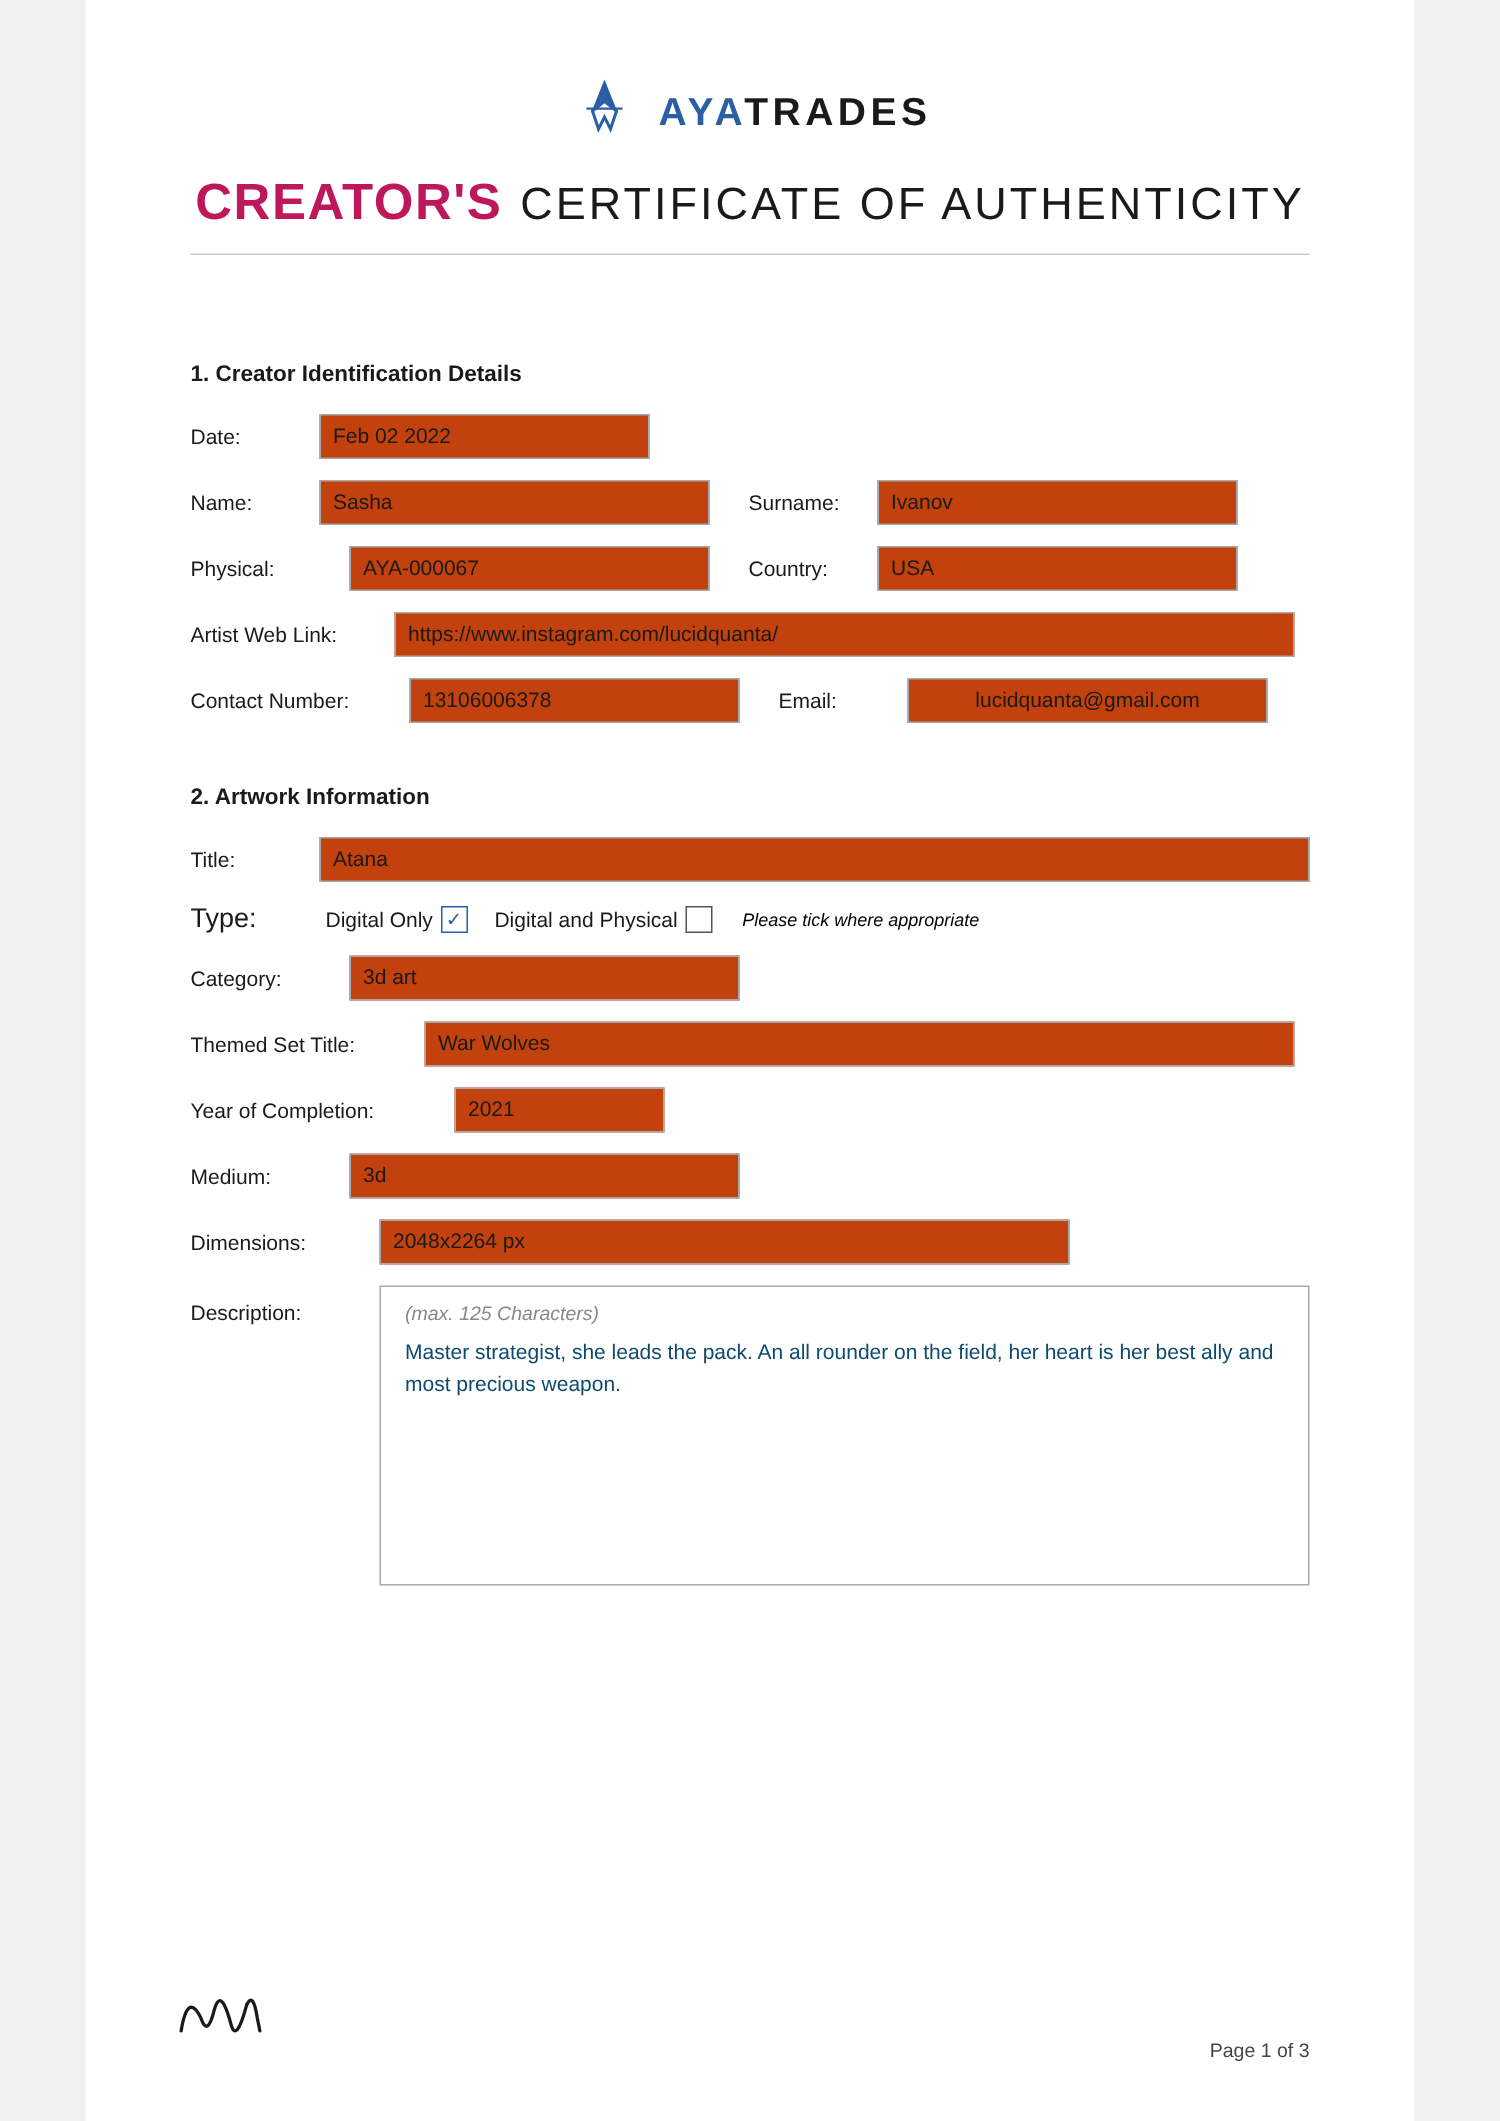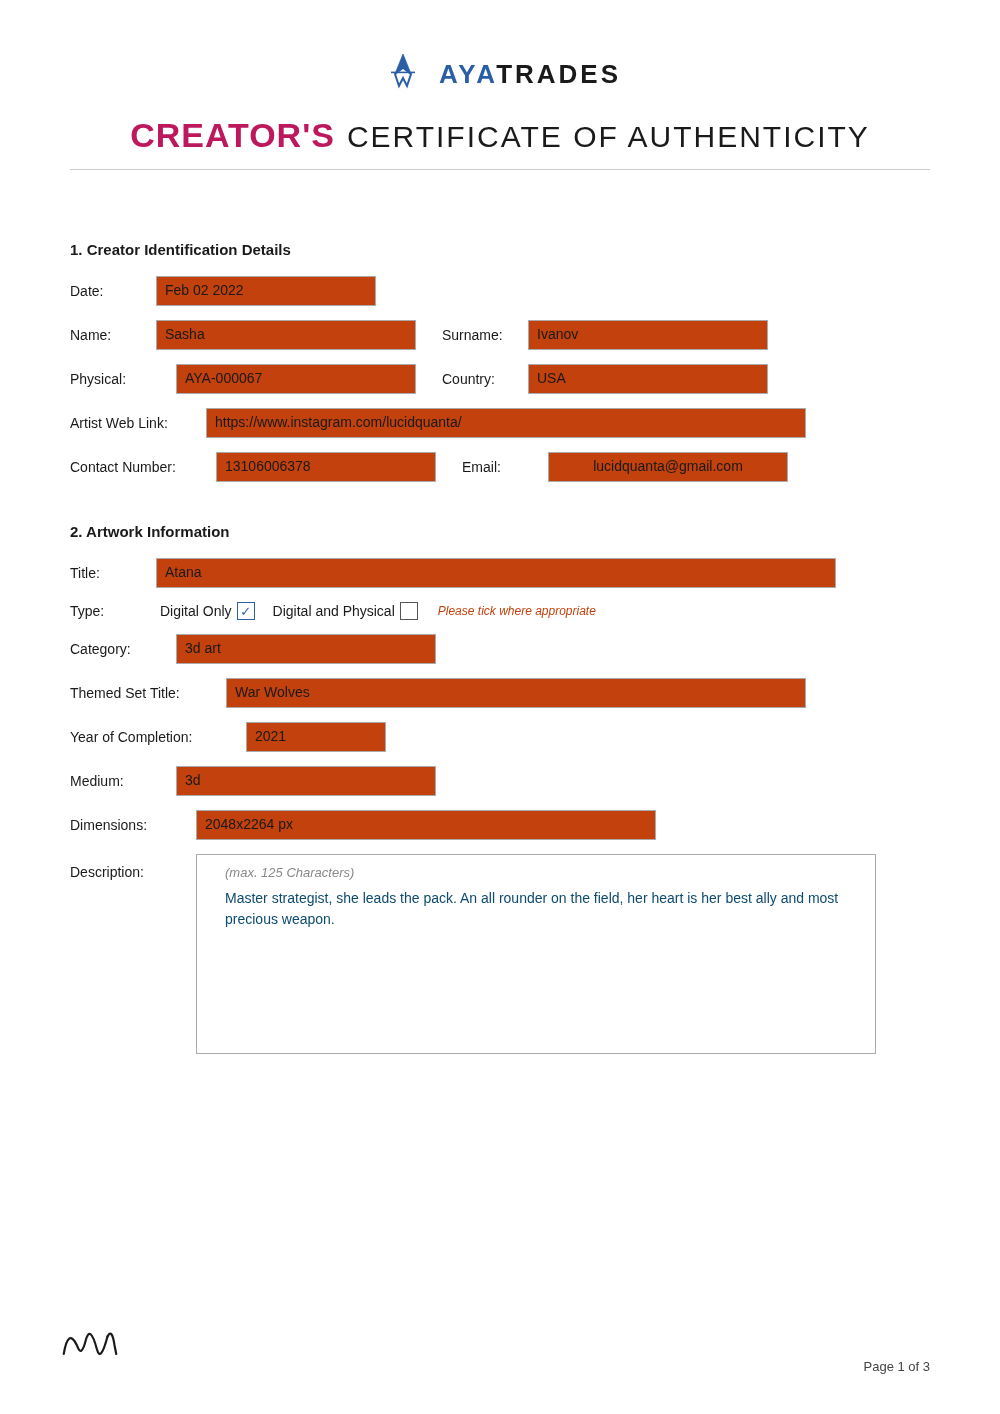--- a/index.html
+++ b/index.html
@@ -11,21 +11,21 @@
     body {
       background: #f0f0f0;
       display: flex;
       justify-content: center;
       align-items: flex-start;
       min-height: 100vh;
       font-family: Arial, sans-serif;
     }
 
     .page {
-      width: 1000px;
+      width: 886px;
       min-height: 1414px;
       background: #ffffff;
       padding: 50px 70px 60px 70px;
       position: relative;
     }
 
     
     .header {
       display: flex;
       flex-direction: column;
@@ -140,35 +140,35 @@
 
     .description-text {
       font-size: 14px;
       color: #0c4a6e;
       line-height: 1.5;
     }
 
     .description-box {
       width: 680px;
       border: 1px solid #aaaaaa;
-      padding: 10px 28px;
+      padding: 10px 16px;
       background: #fff;
       min-height: 200px;
     }
 
     
     .type-row {
       display: flex;
       align-items: center;
       gap: 10px;
       margin-bottom: 14px;
     }
 
     .type-label {
-      font-size: 14px;
+      font-size: 18px;
       color: #1a1a1a;
       min-width: 80px;
     }
 
     .type-option {
       display: flex;
       align-items: center;
       gap: 5px;
       font-size: 14px;
       color: #1a1a1a;
@@ -193,21 +193,21 @@
 
     .checkbox-empty {
       width: 18px;
       height: 18px;
       border: 1.5px solid #555;
       background: #fff;
     }
 
     .please-tick {
       font-size: 12px;
-      color: #c2410c;
+      color: #000000;
       font-style: italic;
     }
 
     
     .footer {
       position: absolute;
       bottom: 40px;
       left: 55px;
       right: 70px;
       display: flex;

